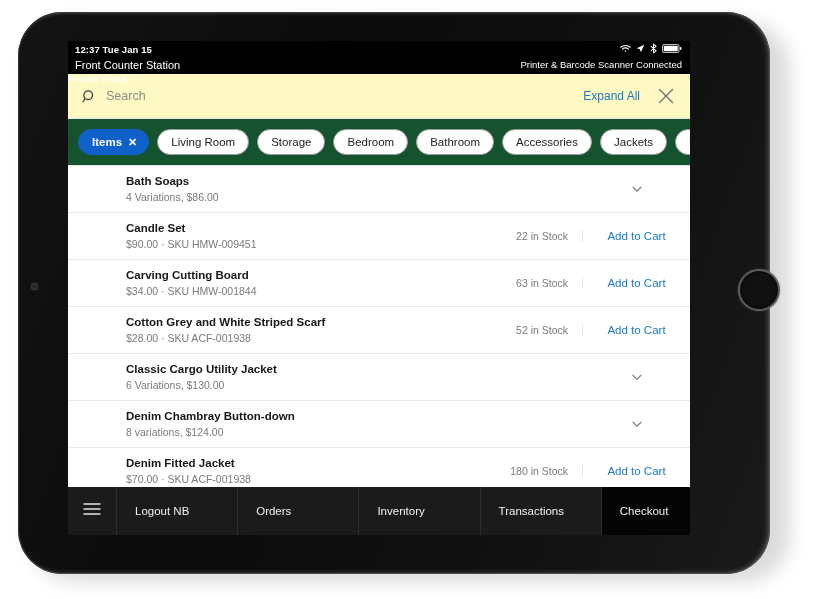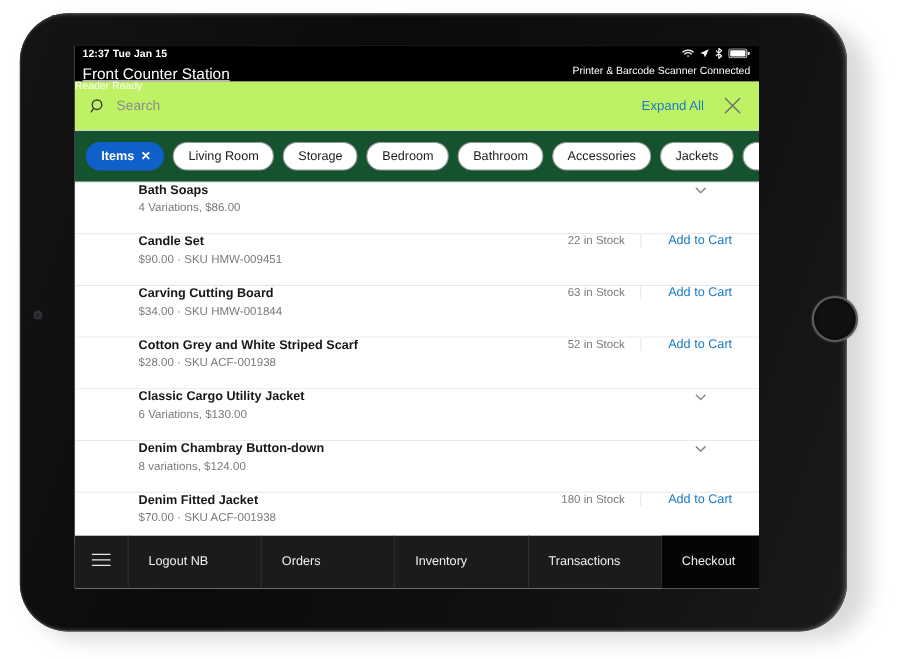--- a/index.html
+++ b/index.html
@@ -43,27 +43,27 @@
   .screen{
     position:absolute;left:68px;top:41px;width:622px;height:494px;
     background:#ffffff;overflow:hidden;
   }
 
   
   .statusbar{height:33px;background:#000;color:#fff;position:relative;}
   .sb-time{position:absolute;left:7px;top:3px;font-size:9.5px;font-weight:bold;letter-spacing:.1px;}
   .sb-icons{position:absolute;right:8px;top:2px;display:flex;align-items:center;gap:5px;}
   .sb-icons svg{display:block;}
-  .sb-left-label{position:absolute;left:7px;top:18px;font-size:14px;text-decoration:underline;}
+  .sb-left-label{position:absolute;left:7px;top:18px;font-size:11px;}
   .sb-mid-label{position:absolute;left:0;right:0;top:32px;text-align:left;font-size:9.5px;}
   .sb-right-label{position:absolute;right:8px;top:18px;font-size:9.5px;}
 
   
   .searchbar{
-    height:45px;background:#bef264;border-bottom:1px solid #e4e4e4;
+    height:45px;background:#fef9c3;border-bottom:1px solid #e4e4e4;
     display:flex;align-items:center;padding:0 14px;box-sizing:border-box;
   }
   .search-icon{width:15px;height:15px;flex:none;color:#3c3c3c;margin-right:9px;}
   .search-input{
     flex:1;border:0;outline:0;background:transparent;
     font-family:"Liberation Sans", sans-serif;font-size:12.5px;color:#1c1c1c;padding:0;
   }
   .search-input::placeholder{color:#8d8d8d;}
   .expand-all{
     color:#1a7ac4;font-size:12px;margin-right:16px;cursor:pointer;white-space:nowrap;
@@ -83,21 +83,21 @@
   }
   .chip.active{
     background:#1060c9;border-color:#1060c9;color:#fff;font-weight:bold;
     padding:0 11px 0 13px;
   }
   .chip .chip-x{margin-left:6px;font-size:11px;line-height:1;}
 
   
   .list{background:#fff;}
   .row{
-    height:46px;display:flex;align-items:flex-start;border-bottom:1px solid #e8e8e8;
+    height:46px;display:flex;align-items:center;border-bottom:1px solid #e8e8e8;
     background:#fff;position:relative;cursor:pointer;
   }
   .row:last-child{border-bottom:0;}
   .thumb{width:48px;flex:none;position:relative;overflow:hidden;background:#efefef;}
   .thumb .obj{position:absolute;}
   .row-main{flex:1;display:flex;flex-direction:column;justify-content:center;padding-left:10px;min-width:0;}
   .row-title{font-size:11.5px;font-weight:bold;color:#171717;line-height:1.25;white-space:nowrap;overflow:hidden;text-overflow:ellipsis;}
   .row-sub{font-size:10.5px;color:#7a7a7a;line-height:1.35;margin-top:2px;white-space:nowrap;overflow:hidden;text-overflow:ellipsis;}
   .row-stock{
     width:136px;flex:none;display:flex;align-items:center;justify-content:flex-end;

